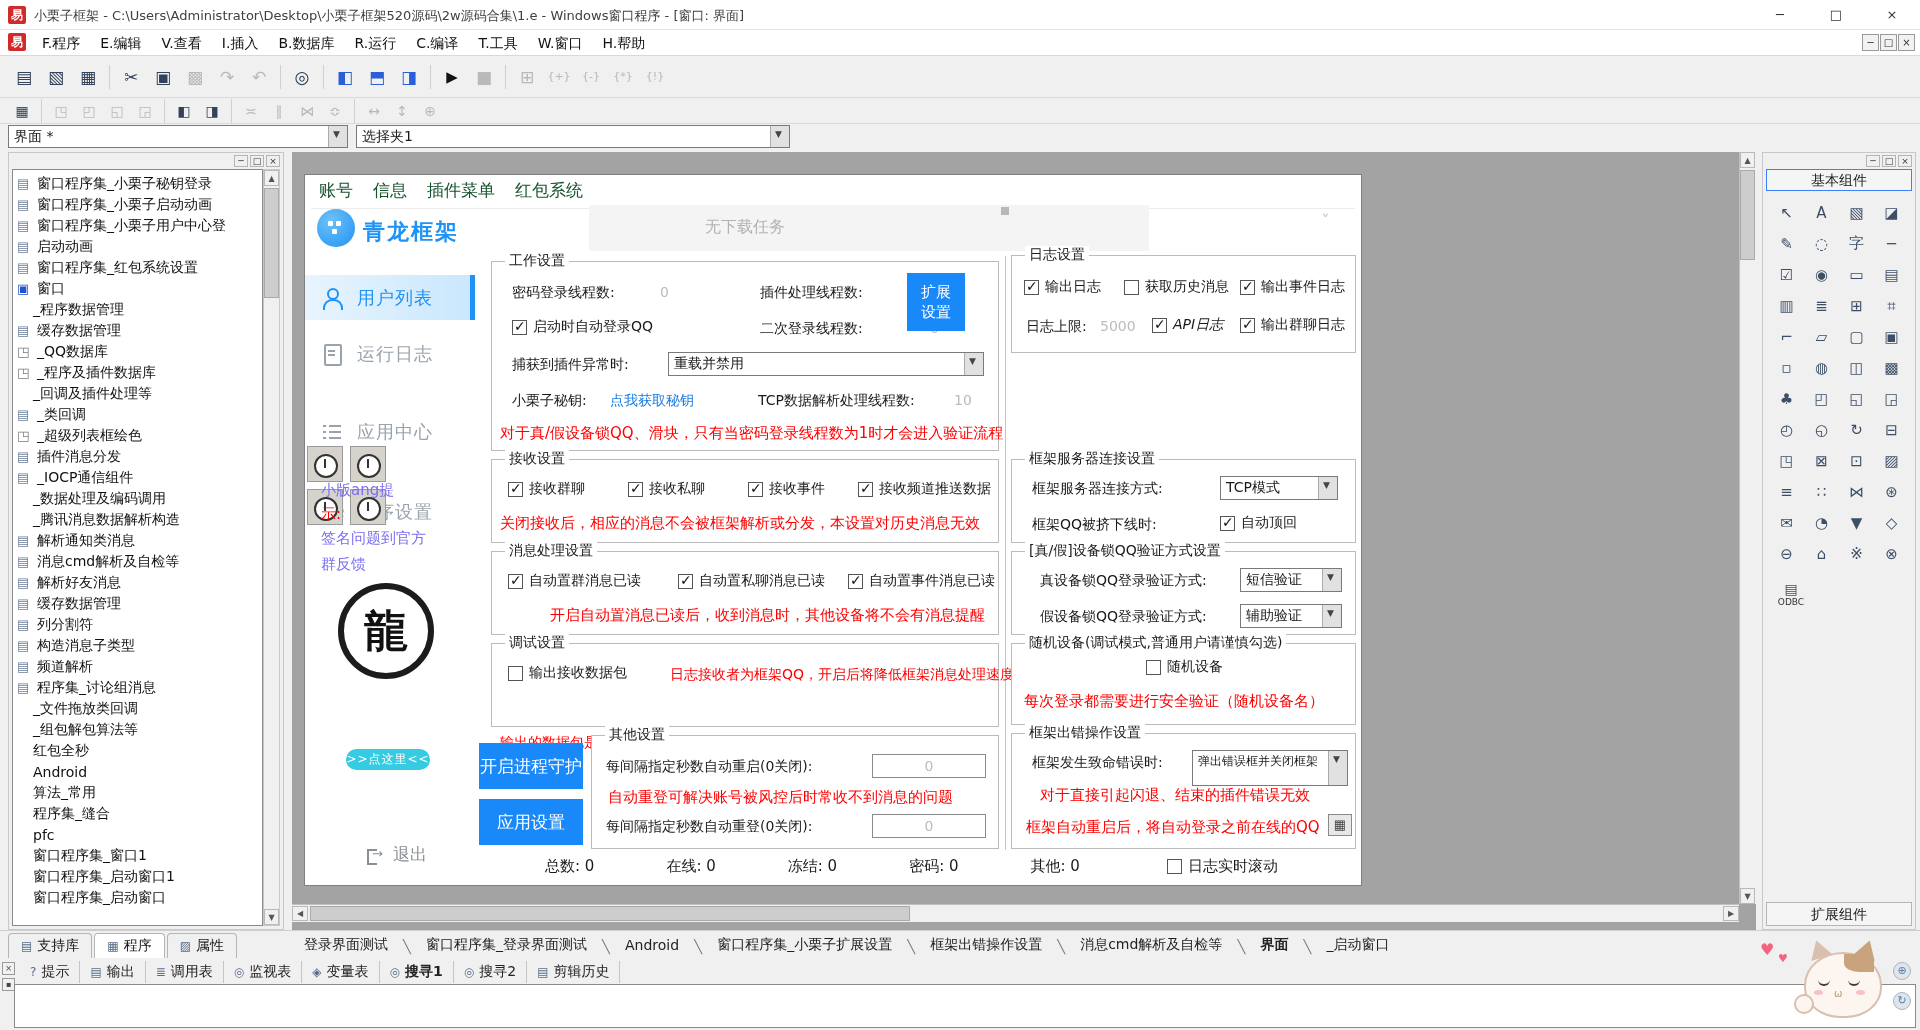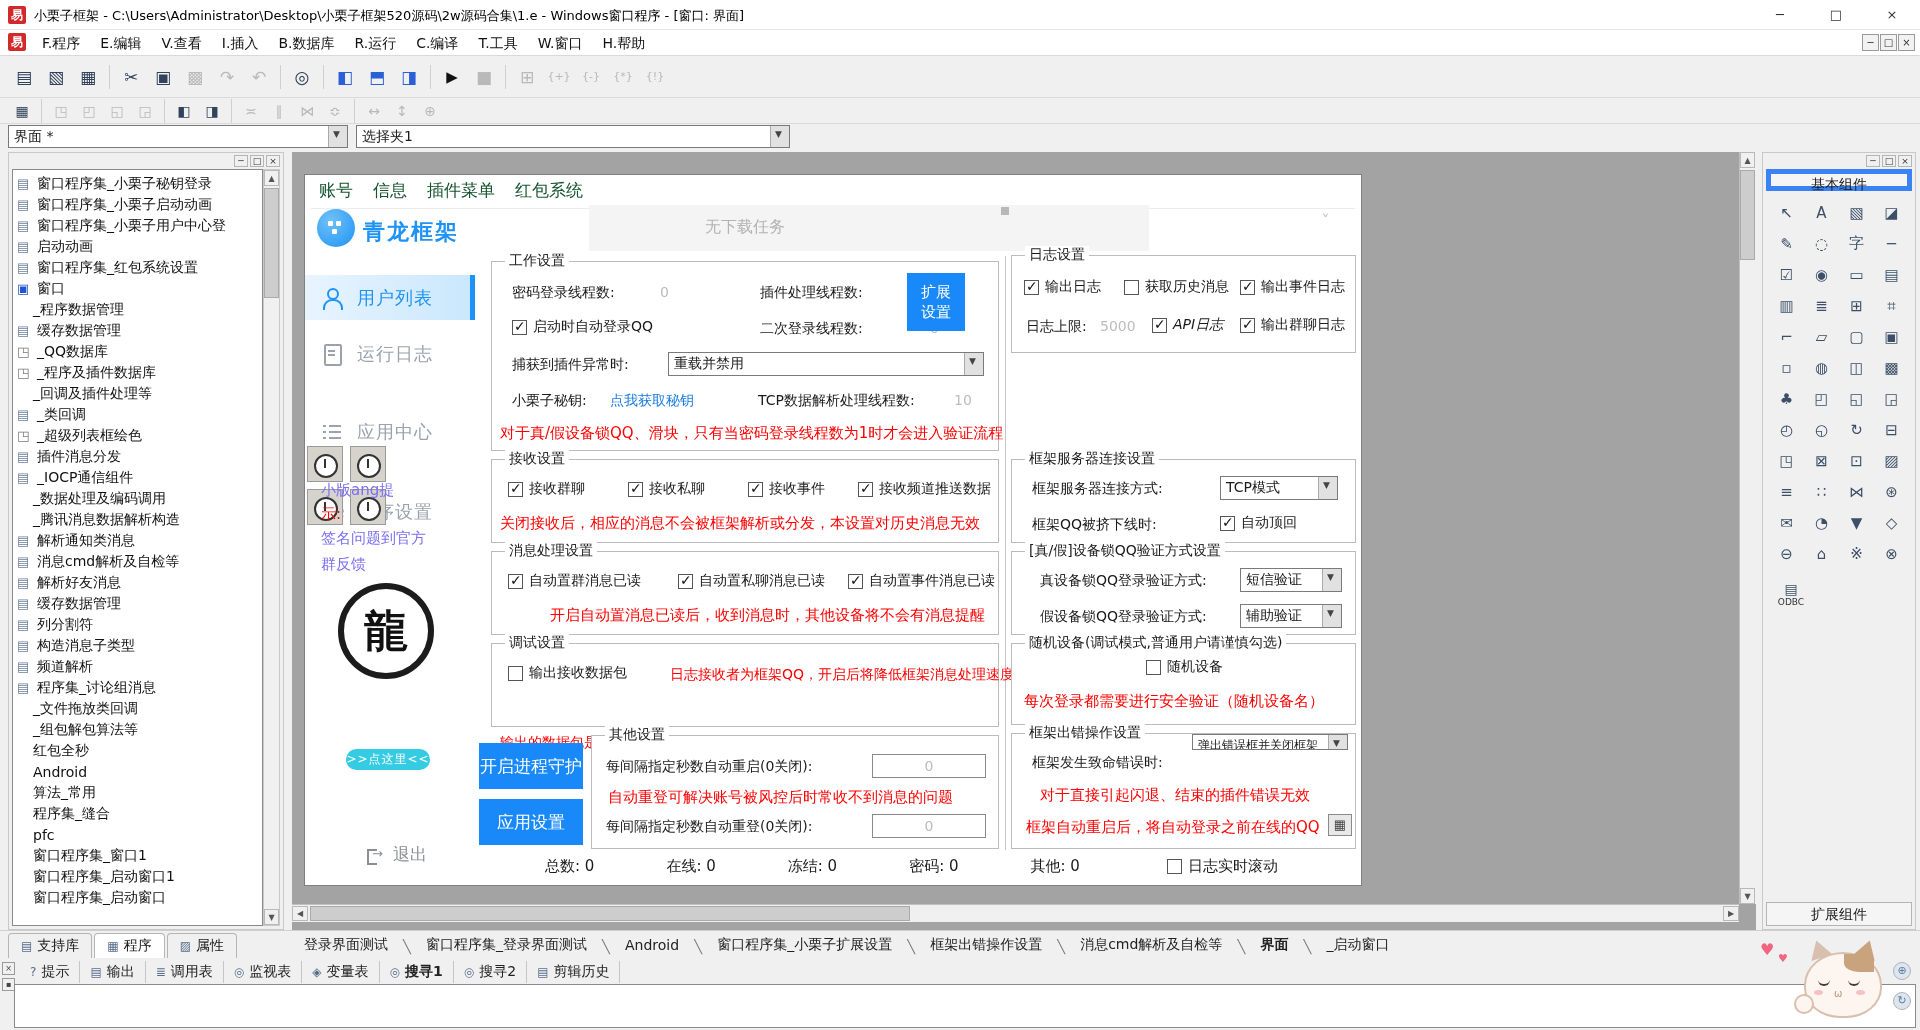--- a/index.html
+++ b/index.html
@@ -3,21 +3,21 @@
 <meta charset="utf-8">
 <style>
   * { margin:0; padding:0; box-sizing:border-box; }
   html,body { width:1920px; height:1030px; overflow:hidden; }
   body { font-family:"DejaVu Sans", sans-serif; background:#f0f0f0; position:relative; font-size:14px; color:#1a1a1a; }
   .abs { position:absolute; }
 
   
   #titlebar { left:0; top:0; width:1920px; height:30px; background:#ffffff; border-bottom:1px solid #e3e3e3; }
   #appicon { left:8px; top:6px; width:18px; height:18px; background:#d22a2a; color:#fff; font-size:12px; font-weight:bold; text-align:center; line-height:18px; border-radius:2px; }
-  #apptitle { left:34px; top:7px; font-size:13px; color:#000000; white-space:nowrap; }
+  #apptitle { left:34px; top:7px; font-size:13px; color:#404040; white-space:nowrap; }
   .wbtn { top:0; width:56px; height:30px; text-align:center; line-height:30px; font-size:13px; color:#333; }
   #menubar { left:0; top:30px; width:1920px; height:26px; background:#fff; border-bottom:1px solid #d9d9d9; }
   #menuicon { left:8px; top:33px; width:18px; height:18px; background:#d22a2a; color:#fff; font-size:12px; font-weight:bold; text-align:center; line-height:18px; border-radius:2px; }
   #menu-items { left:32px; top:30px; height:26px; display:flex; }
   .mitem { padding:0 10px; line-height:26px; font-size:14px; color:#111; }
   .mdibtn { top:34px; width:17px; height:17px; border:1px solid #9a9a9a; background:#f2f2f2; font-size:10px; line-height:15px; text-align:center; color:#333; }
 
   
   #tb1 { left:0; top:56px; width:1920px; height:42px; background:#f0f0f0; border-bottom:1px solid #dadada; display:flex; align-items:center; padding-left:8px; }
   #tb2 { left:0; top:98px; width:1920px; height:26px; background:#f0f0f0; border-bottom:1px solid #dadada; display:flex; align-items:center; padding-left:8px; }
@@ -143,21 +143,21 @@
   #cat .eyeL { left:32px; } #cat .eyeR { left:62px; }
   #cat .mouth { position:absolute; left:48px; top:50px; color:#b97; font-size:10px; }
   #cat .blushL, #cat .blushR { position:absolute; top:52px; width:9px; height:5px; background:#f6c0c4; border-radius:50%; }
   #cat .blushL { left:28px; } #cat .blushR { left:70px; }
   #cat .paw { position:absolute; left:8px; top:56px; width:20px; height:20px; background:#fdf6f0; border:2px solid #d9bfae; border-radius:50%; }
   .heart { position:absolute; color:#f2657f; }
   .roundicon { position:absolute; width:18px; height:18px; border-radius:50%; background:#dfe5ec; border:1px solid #aab4c0; text-align:center; line-height:16px; font-size:11px; color:#5b7fa6; }
 
   
   #toolbox { left:1762px; top:152px; width:154px; height:778px; background:#f0f0f0; border:1px solid #c8c8c8; }
-  #tbx-head { position:absolute; left:3px; top:16px; right:3px; height:22px; border:5px solid #3b82f6; background:#f5f5f5; text-align:center; line-height:20px; font-size:14px; }
+  #tbx-head { position:absolute; left:3px; top:16px; right:3px; height:22px; border:1px solid #3b82f6; background:#f5f5f5; text-align:center; line-height:20px; font-size:14px; }
   #tbx-grid { position:absolute; left:6px; top:44px; right:4px; display:flex; flex-wrap:wrap; }
   .tile { width:35px; height:31px; display:flex; align-items:center; justify-content:center; font-size:15px; color:#3c4f66; }
   #odbc { position:absolute; left:8px; top:428px; width:40px; font-size:9px; color:#333; text-align:center; }
   #odbc::before { content:"▤"; display:block; font-size:14px; color:#3c4f66; }
   #tbx-foot { position:absolute; left:3px; bottom:3px; right:3px; height:24px; border:1px solid #b5b5b5; background:#f5f5f5; text-align:center; line-height:22px; font-size:14px; }
 </style>
 </head>
 <body>
 
 <div id="titlebar" class="abs">
@@ -591,21 +591,21 @@
       <span class="ck" style="left:134px; top:14px;">
           <span class="bx"></span>
           <span>随机设备</span>
         </span>
       <span class="redtext" style="left:12px; top:48px; font-size:15px;">每次登录都需要进行安全验证（随机设备名）</span>
     </div>
 
     <div class="gb" style="left:706px; top:558px; width:345px; height:116px;">
       <span class="gt">框架出错操作设置</span>
       <span class="lbl" style="left:20px; top:20px;">框架发生致命错误时:</span>
-      <div class="combo" style="position:absolute; left:180px; top:0; width:156px; height:16px;">
+      <div class="combo" style="position:absolute; left:180px; top:16px; width:156px; height:36px;">
         <span class="cv" style="font-size:12px;">弹出错误框并关闭框架</span>
         <span class="ca"></span>
       </div>
       <span class="redtext" style="left:28px; top:52px; font-size:15px;">对于直接引起闪退、结束的插件错误无效</span>
       <span class="redtext" style="left:14px; top:84px; font-size:15px;">框架自动重启后，将自动登录之前在线的QQ</span>
       <div class="gridbtn" style="left:316px; top:80px;">▦</div>
     </div>
 
     <div id="stats-row" style="position:absolute; left:240px; top:682px; display:flex; gap:72px; font-size:15px;">
         <span class="stat"><span>总数: </span><span>0</span></span>

